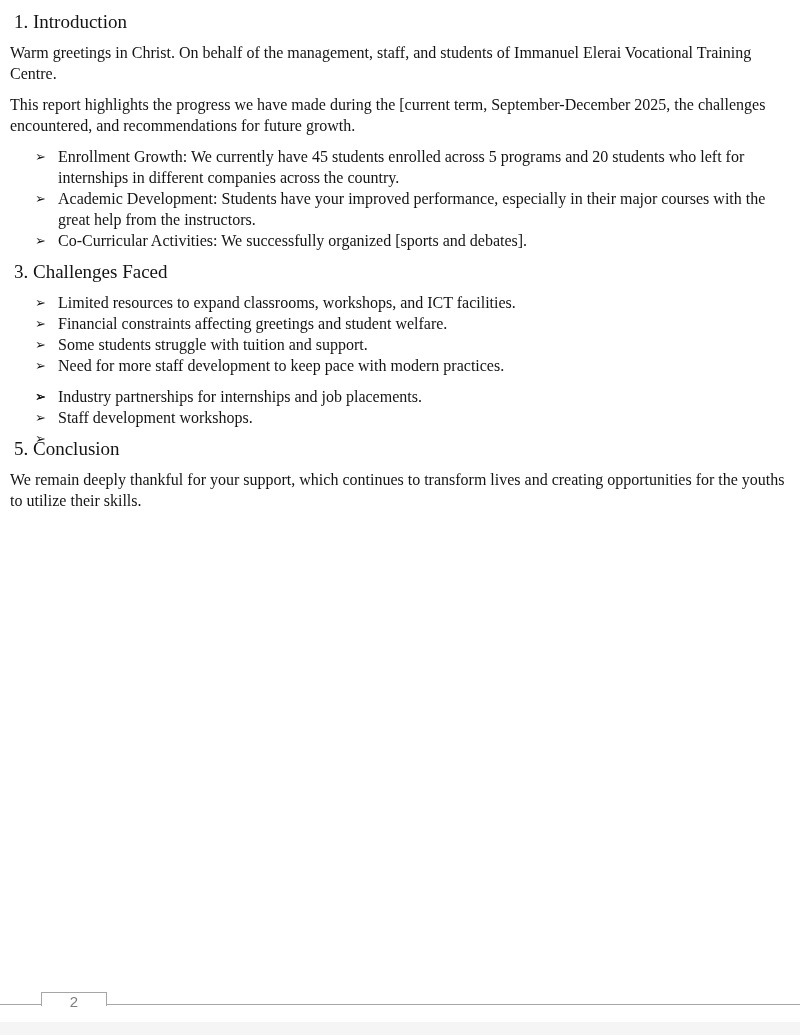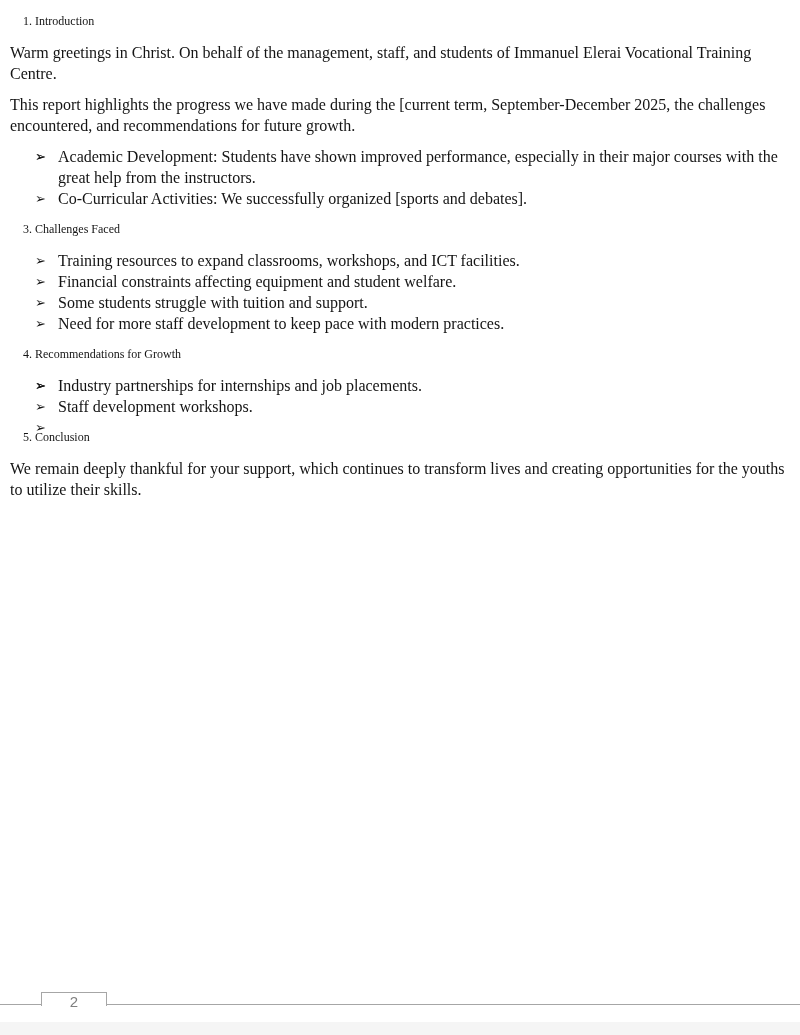--- a/index.html
+++ b/index.html
@@ -14,23 +14,23 @@
     overflow: hidden;
     font-family: "Liberation Serif", serif;
     color: #141414;
   }
   .doc-content {
     padding: 11px 10px 0 10px;
     font-size: 16px;
     line-height: 21px;
   }
   .doc-heading {
-    margin: 0 0 10px 13px;
+    margin: 0 0 10px 4px;
     font-weight: normal;
-    font-size: 12px;
+    font-size: 19px;
   }
   .doc-para {
     margin: 8px 0 10px 0;
   }
   ul.bullet-list {
     list-style: none;
     margin: 0 0 10px 0;
     padding: 0 0 0 48px;
   }
   ul.bullet-list li {
@@ -89,52 +89,52 @@
 
 <div class="doc-content">
 
   <p class="doc-heading">1. Introduction</p>
   <p class="doc-para">Warm greetings in Christ. On behalf of the management, staff, and students of Immanuel Elerai Vocational Training Centre.</p>
   <p class="doc-para">This report highlights the progress we have made during the [current term, September-December 2025, the challenges encountered, and recommendations for future growth.</p>
 
   <ul class="bullet-list">
     <li>
       <span class="marker">➢</span>
+      <span>Enrollment Growth: We currently have 45 students enrolled across 5 programs and 20 students who left for internships in different companies across the country.</span>
     </li>
     <li>
       <span class="marker">➢</span>
-      <span>Academic Development: Students have shown improved performance, especially in their major courses with the great help from the instructors.</span>
+      <span>Academic Development: Students have your improved performance, especially in their major courses with the great help from the instructors.</span>
     </li>
     <li>
       <span class="marker">➢</span>
       <span>Co-Curricular Activities: We successfully organized [sports and debates].</span>
     </li>
   </ul>
 
   <p class="doc-heading">3. Challenges Faced</p>
   <ul class="bullet-list">
     <li>
       <span class="marker">➢</span>
-      <span>Training resources to expand classrooms, workshops, and ICT facilities.</span>
+      <span>Limited resources to expand classrooms, workshops, and ICT facilities.</span>
     </li>
     <li>
       <span class="marker">➢</span>
-      <span>Financial constraints affecting equipment and student welfare.</span>
+      <span>Financial constraints affecting greetings and student welfare.</span>
     </li>
     <li>
       <span class="marker">➢</span>
       <span>Some students struggle with tuition and support.</span>
     </li>
     <li>
       <span class="marker">➢</span>
       <span>Need for more staff development to keep pace with modern practices.</span>
     </li>
   </ul>
 
-  <p class="doc-heading">4. Recommendations for Growth</p>
   <ul class="bullet-list">
     <li>
       <span class="marker">➢</span>
     </li>
     <li>
       <span class="marker">➢</span>
     </li>
     <li>
       <span class="marker">➢</span>
       <span>Industry partnerships for internships and job placements.</span>

